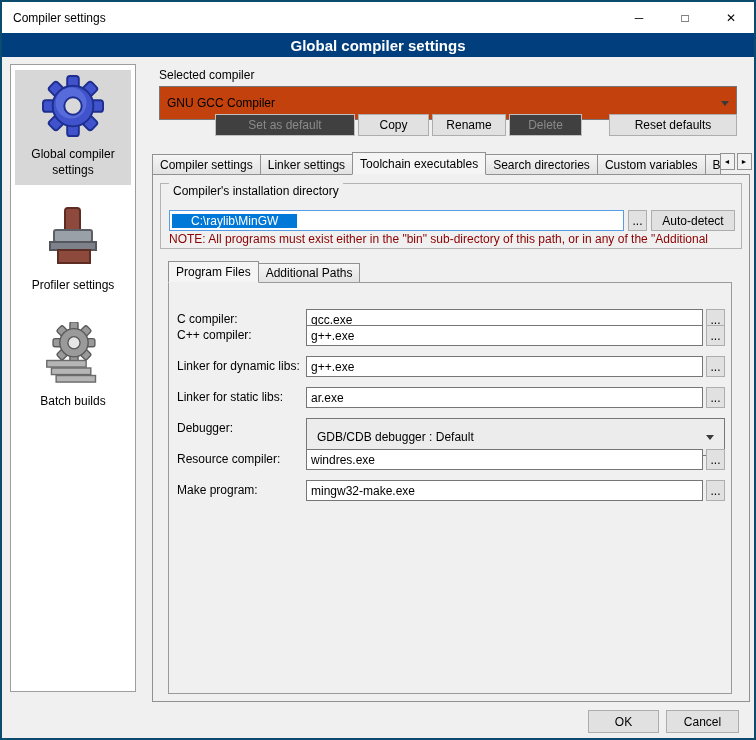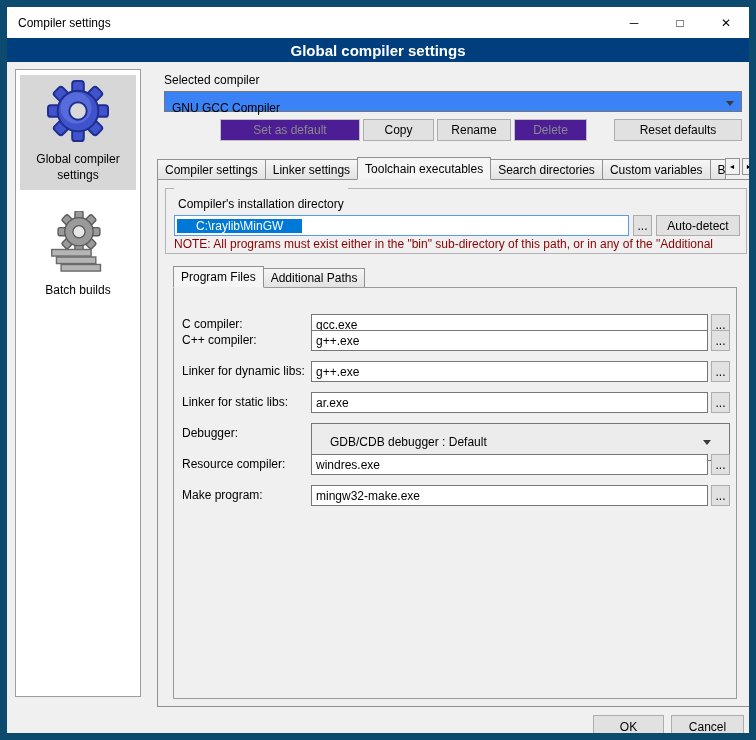--- a/index.html
+++ b/index.html
@@ -1,70 +1,70 @@
 <!DOCTYPE html>
 <html><head>
 <meta charset="utf-8">
 <style>
   *{box-sizing:border-box;margin:0;padding:0}
   html,body{width:756px;height:740px}
   body{font-family:"Liberation Sans",sans-serif;font-size:12px;color:#000;background:#f0f0f0}
   button{font-family:inherit;font-size:12px;cursor:default}
-  .window{position:relative;width:756px;height:740px;background:#f0f0f0;border:7px solid #0c4a6e;overflow:hidden}
+  .window{position:relative;width:756px;height:740px;background:#f0f0f0;border:2px solid #0c4a6e;overflow:hidden}
 
   .titlebar{position:absolute;top:0;left:0;right:0;height:31px;background:#fff;display:flex;align-items:center}
   .title{padding-left:11px}
   .win-controls{margin-left:auto;display:flex;height:100%}
   .win-btn{width:46px;height:100%;border:none;background:#fff;display:flex;align-items:center;justify-content:center;font-size:12px}
 
   .dialog-header{position:absolute;top:31px;left:0;right:0;height:24px;background:#013e7d;color:#fff;font-size:15px;font-weight:bold;display:flex;align-items:center;justify-content:center}
 
   .sidebar{position:absolute;left:8px;top:62px;width:126px;height:628px;background:#fff;border:1px solid #9d9d9d;display:flex;flex-direction:column;align-items:center;padding-top:5px}
   .side-item{width:116px;display:flex;flex-direction:column;align-items:center;text-align:center;padding:5px 2px 7px;margin-bottom:16px}
   .side-item.selected{background:#d7d7d7}
   .side-label{margin-top:7px;line-height:1.3}
 
   .abs{position:absolute}
-  .combobox{position:absolute;left:157px;top:84px;width:578px;height:21px;background:#3b82f6;border:1px solid #767676;display:flex;align-items:flex-start;padding:9px 7px}
+  .combobox{position:absolute;left:157px;top:84px;width:578px;height:21px;background:#c2410c;border:1px solid #767676;display:flex;align-items:center;padding:16px 7px}
   .dd-arrow{margin-left:auto;width:0;height:0;border-left:4px solid transparent;border-right:4px solid transparent;border-top:5px solid #3a3a3a}
 
   .btn{height:22px;background:#e1e1e1;border:1px solid #adadad;padding:0 6px;text-align:center}
-  .btn.disabled{color:#8a8a8a;background:#4c1d95;border-color:#c0c0c0}
+  .btn.disabled{color:#8a8a8a;background:#404040;border-color:#c0c0c0}
   .btn-row{position:absolute;left:157px;top:112px;width:578px;display:flex;justify-content:flex-end;gap:3px}
   .w-setdef{width:140px}.w-copy{width:71px}.w-rename{width:74px}.w-delete{width:73px}
   .w-reset{width:128px;margin-left:24px}
 
   .tabstrip{position:absolute;left:150px;top:150px;width:598px;height:22px;display:flex;align-items:flex-end}
   .tab{height:20px;display:flex;align-items:center;padding:0 7px;background:linear-gradient(#f6f6f6,#e2e2e2);border:1px solid #919191;border-bottom:none;margin-right:-1px;white-space:nowrap}
   .tab.active{height:23px;background:#f5f5f5;position:relative;z-index:2;margin-bottom:-1px;border-bottom:1px solid #f0f0f0}
   .tab.clip{max-width:46px;overflow:hidden}
   .tab-arrows{margin-left:auto;align-self:flex-start;display:flex;gap:2px;padding-top:1px}
   .tab-arrow{width:15px;height:17px;border:1px solid #919191;background:#f2f2f2;font-size:7px;display:flex;align-items:center;justify-content:center;padding:0}
 
   .tabpage{position:absolute;left:150px;top:172px;width:598px;height:528px;background:#f0f0f0;border:1px solid #919191}
 
   .groupbox{position:absolute;left:7px;top:8px;width:582px;height:66px;border:1px solid #b4b4b4}
-  .groupbox-label{position:absolute;top:-8px;left:8px;background:#f0f0f0;padding:16px 4px}
+  .groupbox-label{position:absolute;top:-8px;left:8px;background:#f0f0f0;padding:8px 4px}
   .dir-row{position:absolute;left:8px;top:26px;display:flex;gap:4px;align-items:center}
   .dir-input{width:455px;height:21px;background:#fff;border:1px solid #569de5;display:flex;align-items:center;padding:0 2px;overflow:hidden}
   .dir-sel{background:#0078d7;color:#fff;padding:0 19px;white-space:pre}
   .mini{width:19px;height:21px;padding:0}
   .w-autodetect{width:84px;height:21px}
   .note{position:absolute;left:8px;top:48px;width:566px;color:#8b0000;white-space:nowrap;overflow:hidden}
 
   .subtabstrip{position:absolute;left:15px;top:86px;height:21px;display:flex;align-items:flex-end}
   .subtabstrip .tab{height:19px}
   .subtabstrip .tab.active{height:22px;background:#f5f5f5;margin-bottom:-1px;border-bottom:1px solid #f0f0f0}
   .subpage{position:absolute;left:15px;top:107px;width:564px;height:412px;border:1px solid #9a9a9a;background:#f0f0f0}
 
   .form-row{position:absolute;left:0;width:100%;height:21px}
   .form-label{position:absolute;left:8px;top:3px}
   .text-input{position:absolute;left:137px;top:0;width:397px;height:21px;border:1px solid #767676;background:#fff;padding:0 4px;font:inherit}
   .browse-btn{position:absolute;left:537px;top:0;width:19px;height:21px;background:#e1e1e1;border:1px solid #adadad;padding:0}
-  .dropdown{position:absolute;left:137px;top:0;width:419px;height:38px;background:#ececec;border:1px solid #767676;display:flex;align-items:center;padding:0 18px}
+  .dropdown{position:absolute;left:137px;top:0;width:419px;height:38px;background:#ececec;border:1px solid #767676;display:flex;align-items:center;padding:0 10px}
 
   .footer-btn{position:absolute;height:23px}
 </style>
 </head>
 <body>
 
 <div class="window">
 
   <div class="titlebar">
     <span class="title">Compiler settings</span>
@@ -88,20 +88,31 @@
             <rect x="26" y="1" width="12" height="62" rx="3" transform="rotate(135 32 32)"></rect>
             <circle cx="32" cy="32" r="21"></circle>
           </g>
           <circle cx="30" cy="29" r="16" fill="#6b7fe6" opacity="0.55"></circle>
           <circle cx="32" cy="32" r="9" fill="#d9d9d9" stroke="#1e2f8f" stroke-width="2"></circle>
         </svg>
       </span>
       <span class="side-label">Global compiler settings</span>
     </div>
 
+    <div class="side-item">
+      <span class="side-icon">
+        <svg width="58" height="62" viewBox="0 0 58 62">
+          <rect x="21" y="2" width="15" height="28" rx="3" fill="#8d4a3c" stroke="#5d2c22" stroke-width="2"></rect>
+          <rect x="10" y="24" width="38" height="12" rx="2" fill="#9aa0a8" stroke="#5c6066" stroke-width="2"></rect>
+          <rect x="6" y="36" width="46" height="8" fill="#7d828a" stroke="#54585e" stroke-width="2"></rect>
+          <rect x="14" y="44" width="32" height="13" fill="#8d4a3c" stroke="#5d2c22" stroke-width="2"></rect>
+        </svg>
+      </span>
+      <span class="side-label">Profiler settings</span>
+    </div>
 
     <div class="side-item">
       <span class="side-icon">
         <svg width="60" height="62" viewBox="0 0 64 64">
           <g transform="translate(10,-2) scale(0.72)" fill="#9a9a9a" stroke="#5a5a5a" stroke-width="2">
             <rect x="26" y="1" width="12" height="62" rx="3"></rect>
             <rect x="26" y="1" width="12" height="62" rx="3" transform="rotate(45 32 32)"></rect>
             <rect x="26" y="1" width="12" height="62" rx="3" transform="rotate(90 32 32)"></rect>
             <rect x="26" y="1" width="12" height="62" rx="3" transform="rotate(135 32 32)"></rect>
             <circle cx="32" cy="32" r="21"></circle>

